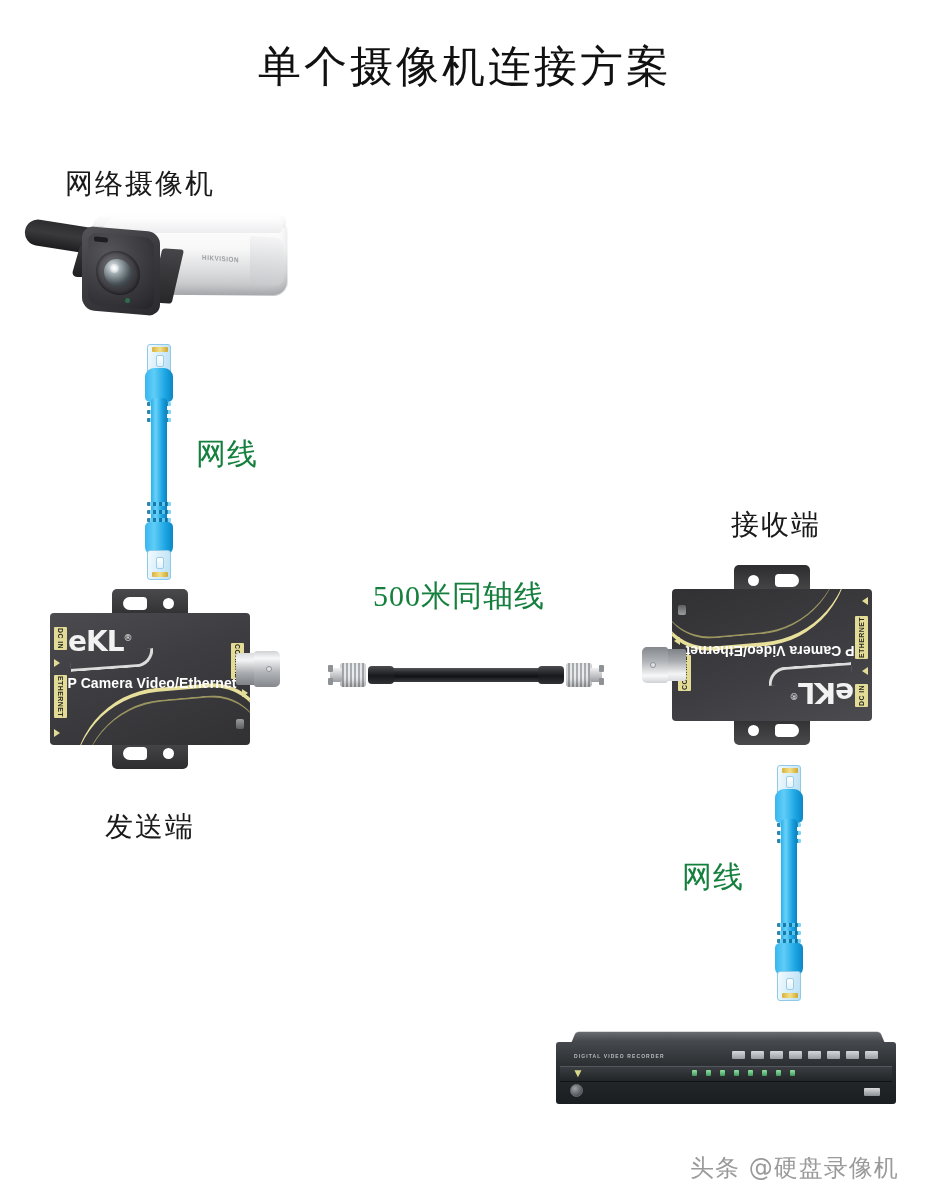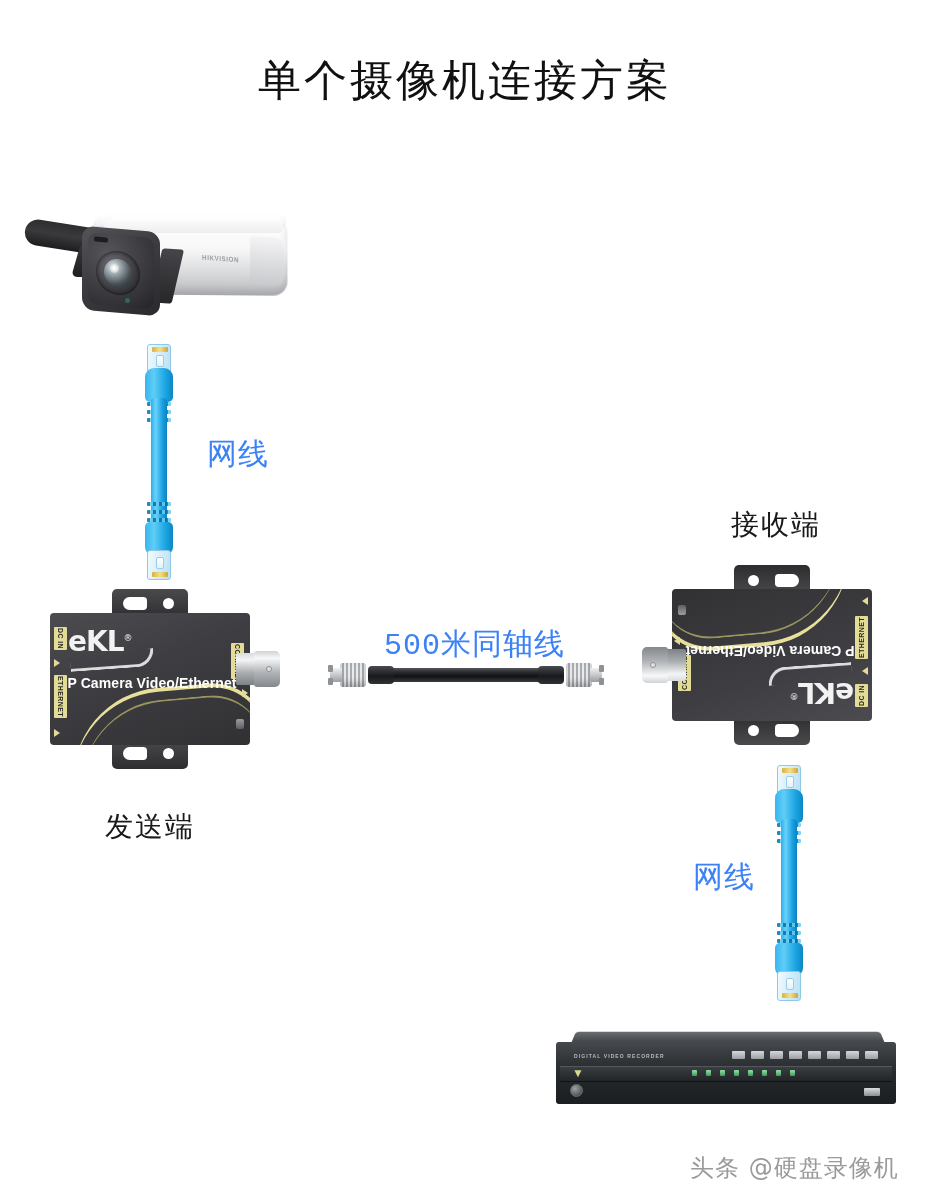--- a/index.html
+++ b/index.html
@@ -11,46 +11,45 @@
     width: 930px; height: 1197px;
     position: relative;
     font-family: "Liberation Sans", "DejaVu Sans", sans-serif;
     overflow: hidden;
   }
   .stage { position: absolute; inset: 0; }
 
   
   #diagram-title {
     position: absolute;
-    left: 0; top: 52px; width: 930px;
+    left: 0; top: 38px; width: 930px;
     text-align: center;
     font-size: 43px;
     letter-spacing: 3px;
     color: #111;
     font-weight: 400;
     font-family: "DejaVu Sans", "Liberation Sans", sans-serif;
   }
 
   .cn-label {
     position: absolute;
     color: #1a1a1a;
     font-size: 28px;
     letter-spacing: 2px;
     white-space: nowrap;
     font-family: "DejaVu Sans", "Liberation Sans", sans-serif;
   }
   .red-label {
     position: absolute;
-    color: #3b82f6;
+    color: #15803d;
     font-size: 30px;
     letter-spacing: 1px;
     white-space: nowrap;
     font-weight: 400;
-    font-family: Liberation Mono, monospace;
-    margin-left: 11px;
+    font-family: Liberation Serif, serif;
   }
 
   
   #ip-camera { position: absolute; left: 22px; top: 213px; width: 265px; height: 118px; }
   .cam-bracket {
     position: absolute; left: 2px; top: 18px;
     width: 86px; height: 26px;
     background: linear-gradient(180deg,#2d2d30 0%, #3a3a3d 45%, #1d1d20 100%);
     border-radius: 13px 4px 4px 13px;
     transform: rotate(9deg);
@@ -414,20 +413,21 @@
     font-family: "DejaVu Sans", "Liberation Sans", sans-serif;
   }
 </style>
 </head>
 <body>
 
 <div class="stage">
 
   <div id="diagram-title">单个摄像机连接方案</div>
 
+  <div class="cn-label" style="left:65px; top:165px;">网络摄像机</div>
 
   <div id="ip-camera">
     <div class="cam-bracket"></div>
     <div class="cam-bracket-arm"></div>
     <div class="cam-body"></div>
     <div class="cam-tail"></div>
     <div class="cam-sunshade"></div>
     <div class="cam-body-top"></div>
     <div class="cam-dark-band"></div>
     <div class="cam-head"></div>
@@ -487,21 +487,21 @@
     </div>
     <div class="ext-bnc" style="left:186px;">
       <div class="bnc-barrel"></div>
       <div class="bnc-ring"></div>
       <div class="bnc-center"></div>
     </div>
   </div>
 
   <div class="cn-label" style="left:105px; top:808px;">发送端</div>
 
-  <div class="red-label" style="left:373px; top:624px;">500米同轴线</div>
+  <div class="red-label" style="left:373px; top:576px;">500米同轴线</div>
 
   <div id="coax-cable">
     <div class="coax-jacket"></div>
     <div class="coax-strain" style="left:46px;"></div>
     <div class="coax-strain" style="left:216px;"></div>
     <div class="bnc-plug" style="left:6px;">
       <div class="bnc-plug-knurl" style="left:12px;"></div>
       <div class="bnc-plug-tip" style="left:2px;"></div>
       <div class="bnc-plug-lug" style="left:0; top:2px;"></div>
       <div class="bnc-plug-lug" style="left:0; bottom:2px;"></div>

